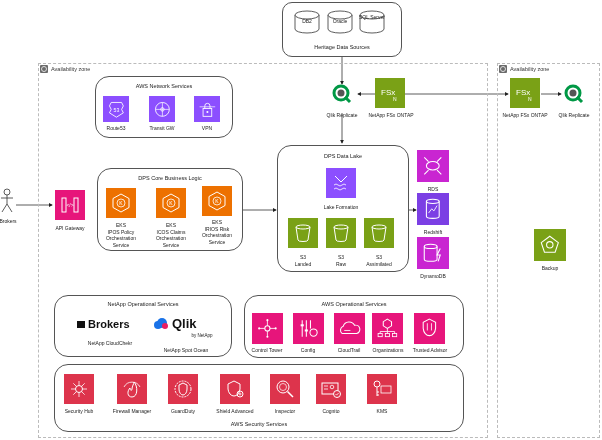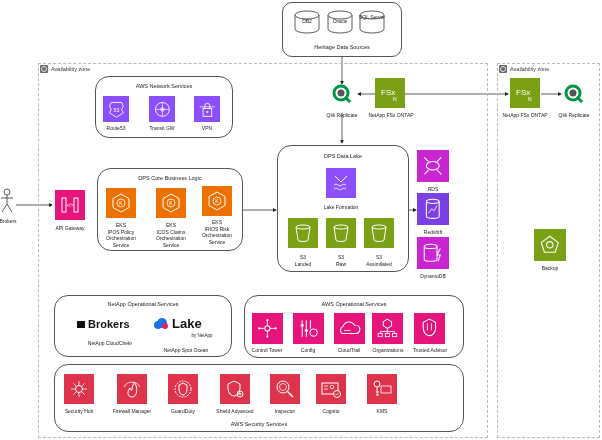--- a/index.html
+++ b/index.html
@@ -294,21 +294,21 @@
     <span style="display:inline-block;width:8px;height:7px;background:#111;"></span>
     <span style="font-size:11px;font-weight:bold;color:#111;">Brokers</span>
   </div>
   <div class="lbl" style="left:20px;top:44px;width:70px;">NetApp CloudChekr</div>
   <div class="abs" style="left:98px;top:20px;display:flex;align-items:center;gap:3px;">
     <svg width="16" height="11" viewBox="0 0 16 11">
         <circle cx="5" cy="7" r="4" fill="#1a73e8"></circle>
         <circle cx="9" cy="5" r="5" fill="#1a73e8"></circle>
         <circle cx="12" cy="8" r="3" fill="#e91e63"></circle>
       </svg>
-    <span style="font-size:13px;font-weight:bold;color:#111;">Lake</span>
+    <span style="font-size:13px;font-weight:bold;color:#111;">Qlik</span>
   </div>
   <div class="lbl" style="left:132px;top:37px;width:30px;font-size:4.5px;">by NetApp</div>
   <div class="lbl" style="left:98px;top:51px;width:66px;">NetApp Spot Ocean</div>
 </div>
 
 <div class="box" style="left:244px;top:295px;width:220px;height:63px;">
   <div class="title" style="left:0;right:0;top:5px;">AWS Operational Services</div>
 </div>
 <div class="ico pink" style="left:252px;top:313px;width:31px;height:31px;">
   <svg viewBox="0 0 24 24">

